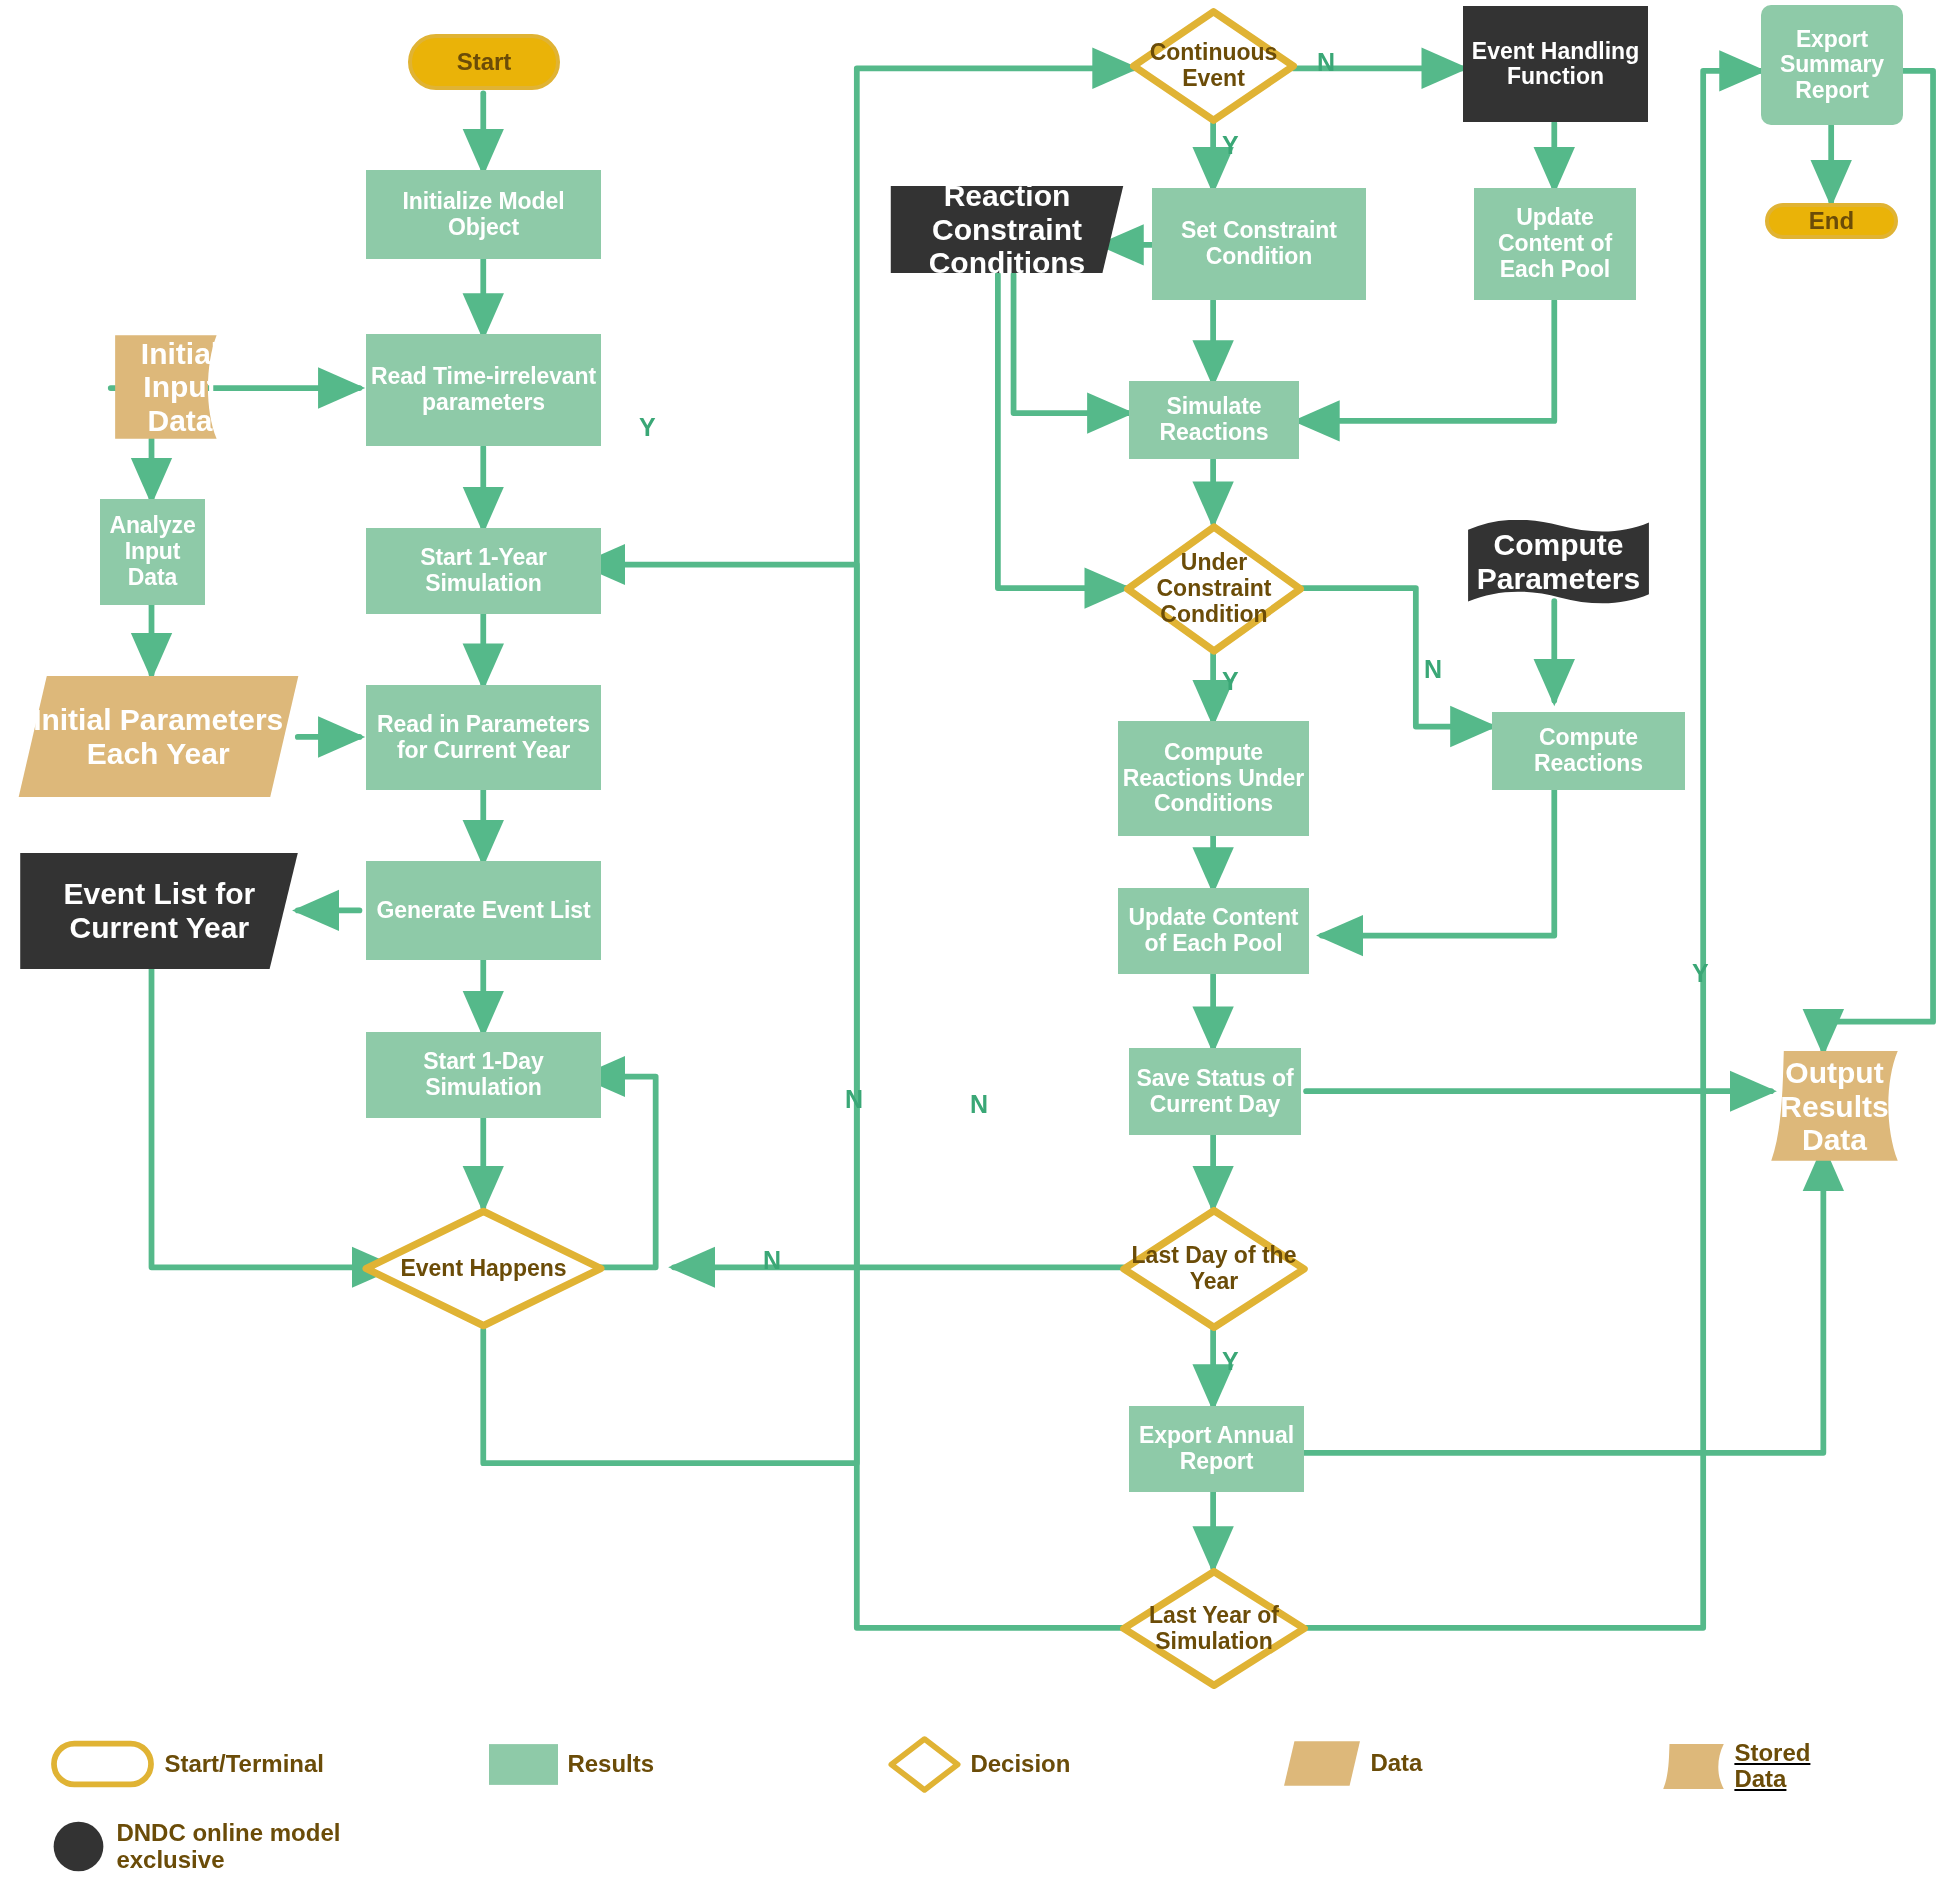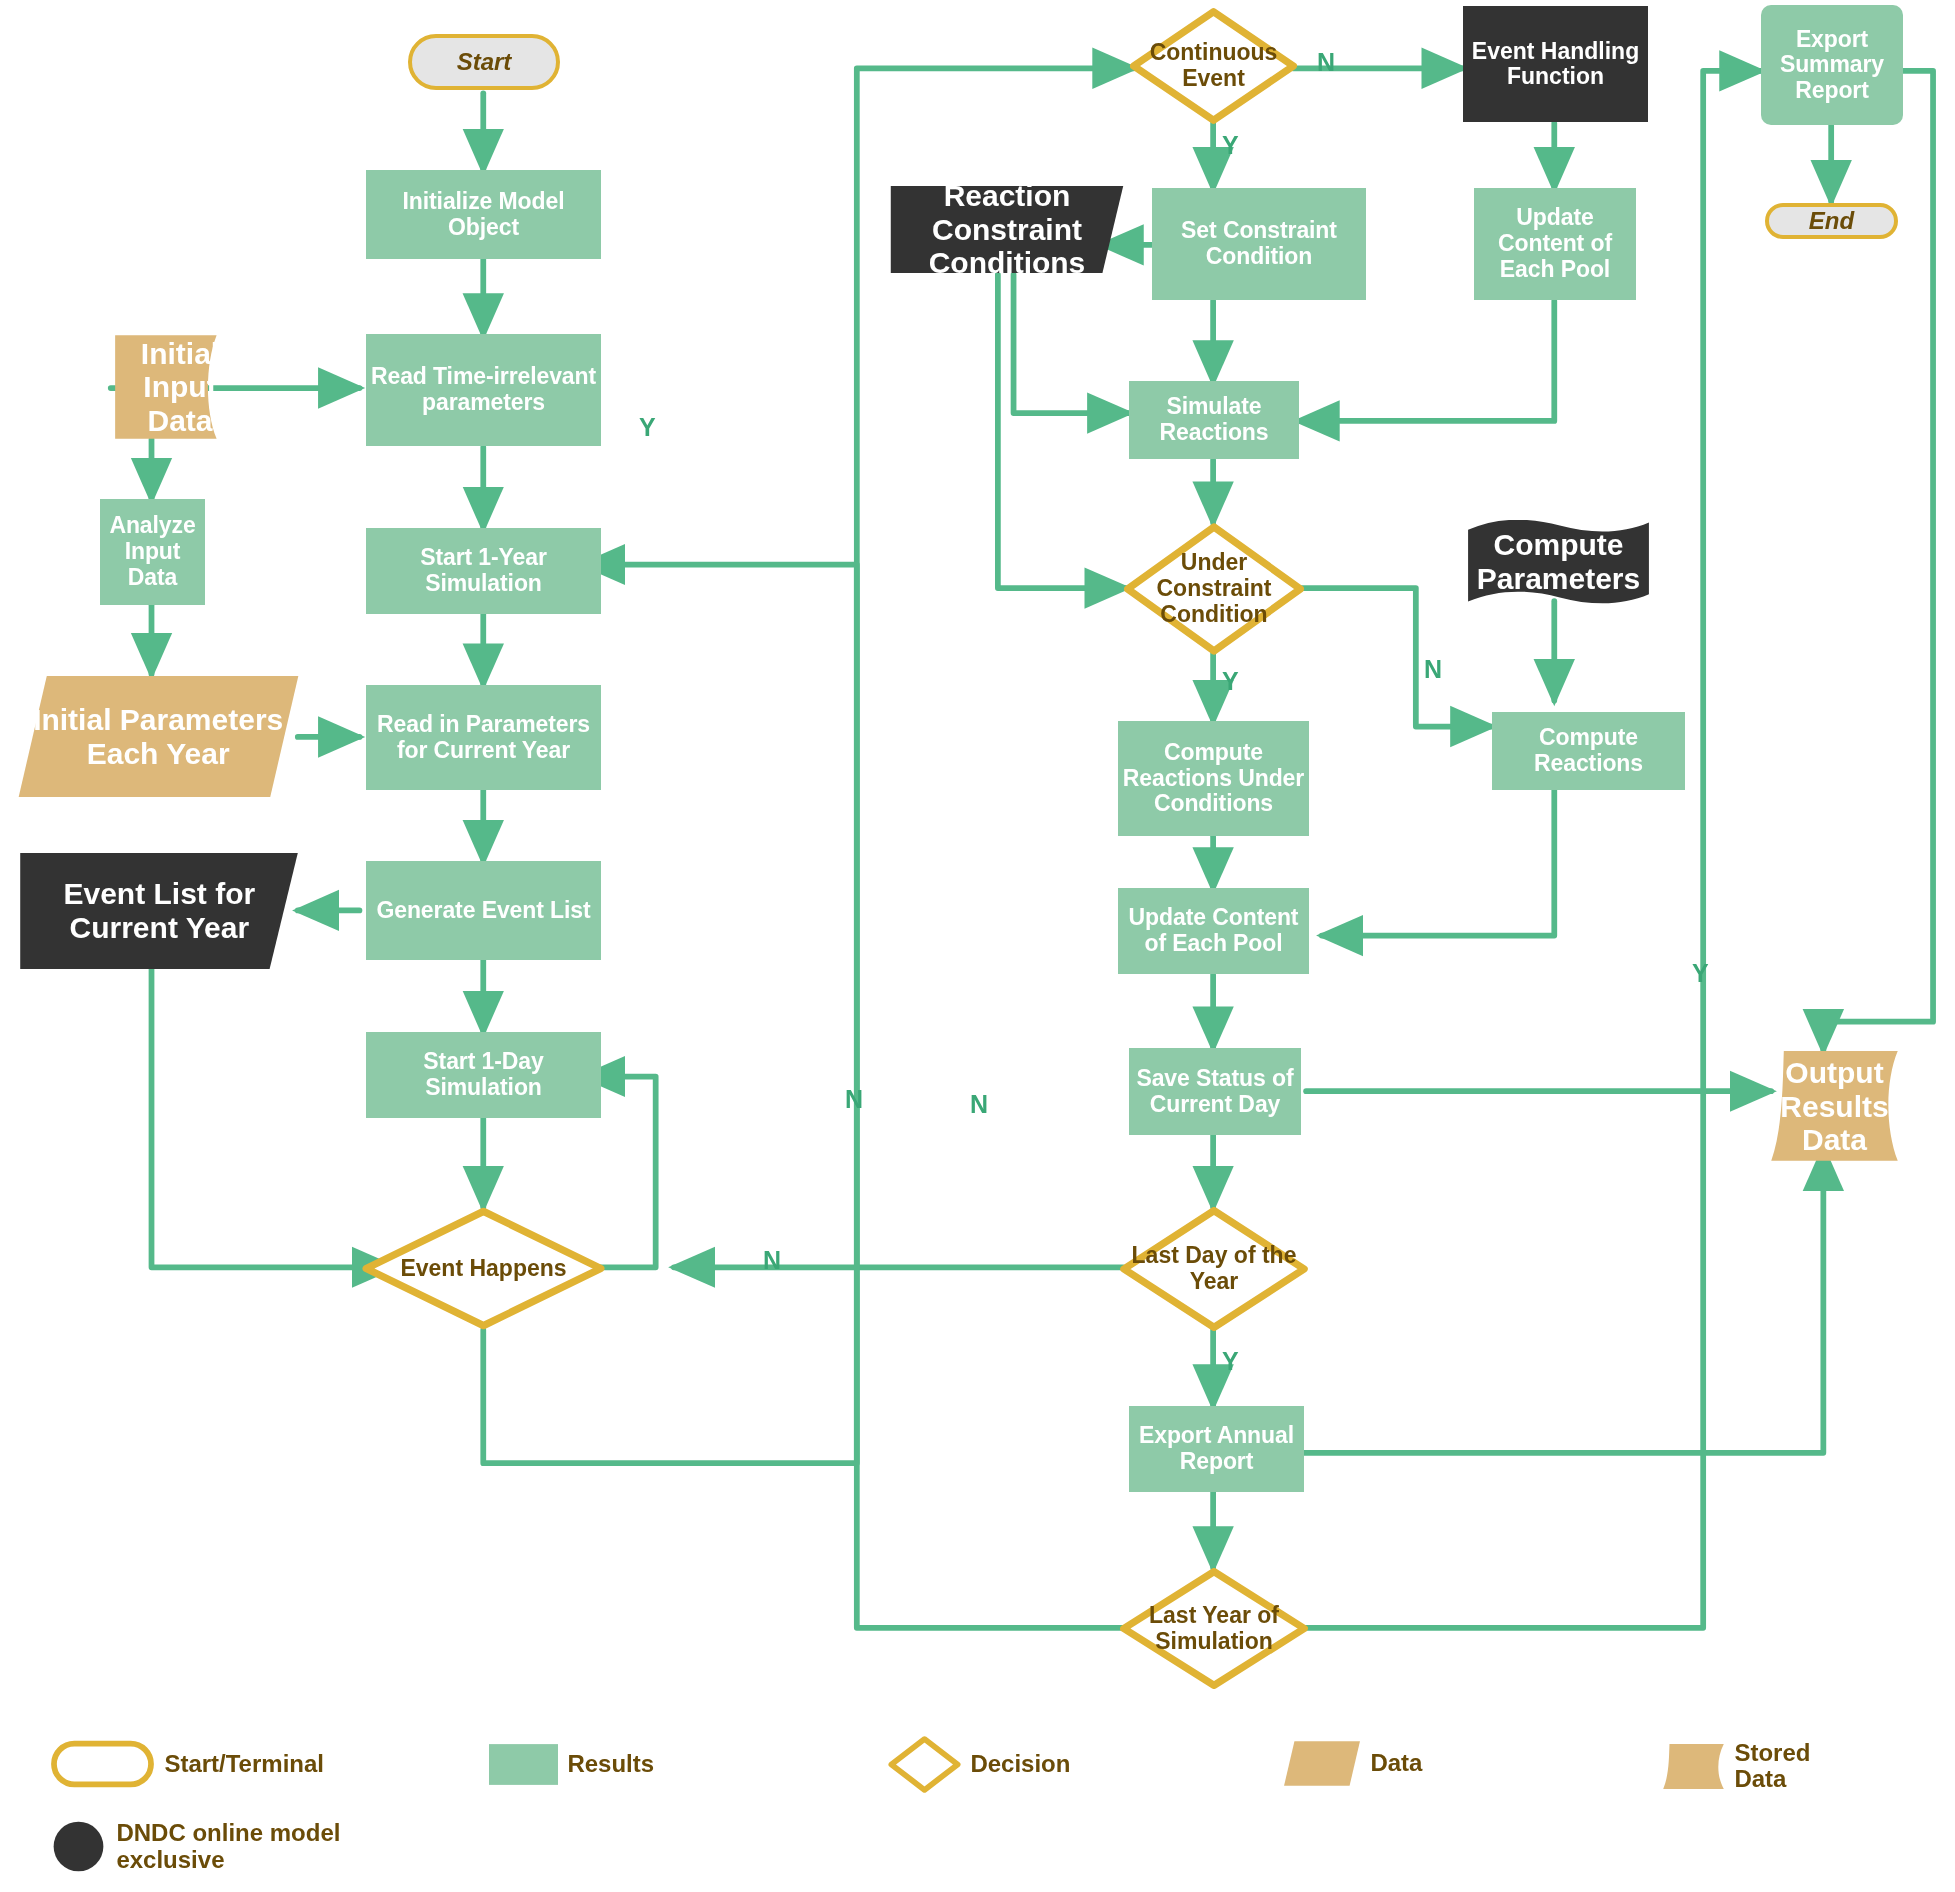--- a/index.html
+++ b/index.html
@@ -1,21 +1,21 @@
 <!DOCTYPE html>
 <html style="font-size:8.4px"><head>
 <meta charset="utf-8">
 <style>
   html,body{margin:0;padding:0;background:#ffffff;}
   body{font-family:"Liberation Sans",sans-serif;}
   #stage{position:relative;width:1955px;height:1893px;background:#fff;overflow:hidden;}
   svg#wires{position:absolute;left:0;top:0;width:1955px;height:1893px;}
   .node{position:absolute;box-sizing:border-box;display:flex;align-items:center;justify-content:center;text-align:center;font-weight:bold;line-height:1.12;}
   .proc{background:#8ecaa8;color:#ffffff;font-size:23px;letter-spacing:-0.1px;}
-  .term{background:#e5e5e5;border:4.7px solid #e0b334;border-radius:31px;color:#6b4c08;font-size:24px;font-style:italic;}
+  .term{background:#eab308;border:4.7px solid #e0b334;border-radius:31px;color:#6b4c08;font-size:24px;}
   .dark{background:#333333;color:#ffffff;font-size:23px;}
   .lbl{position:absolute;color:#3aa776;font-weight:bold;font-size:25px;line-height:1;}
   .dia-wrap{position:absolute;}
   .dia-txt{position:absolute;left:0;top:0;width:100%;height:100%;display:flex;align-items:center;justify-content:center;text-align:center;color:#6b4c08;font-weight:bold;font-size:23px;line-height:1.12;}
   .shp{position:absolute;left:0;top:0;}
   .para-txt,.doc-txt{position:absolute;left:0;top:0;width:100%;height:100%;display:flex;align-items:center;justify-content:center;text-align:center;font-weight:bold;font-size:30px;line-height:1.12;color:#ffffff;}
   .legend-row{position:absolute;display:flex;align-items:center;}
   .legend-label{color:#6b4c08;font-weight:bold;font-size:24px;line-height:1.1;margin-left:9.4px;white-space:pre-line;}
 </style>
 </head>
@@ -298,21 +298,21 @@
     <span class="legend-label">Decision</span>
   </div>
 
   <div class="legend-row" style="left:1283px;top:1740px;">
     <svg width="78" height="47" viewBox="0 0 150 90">
       <path d="M22,2 L148,2 L128,88 L2,88 Z" fill="#ddb87a"></path>
     </svg>
     <span class="legend-label">Data</span>
   </div>
 
-  <div class="legend-row" style="left:1662px;top:1740px;">
+  <div class="legend-row" style="left:1662px;top:1740px;text-decoration:underline;">
     <svg width="63" height="47" viewBox="0 0 120 90">
       <path d="M14,2 L118,2 C104,30 104,62 118,88 L2,88 C13,62 13,30 14,2 Z" fill="#ddb87a"></path>
     </svg>
     <span class="legend-label">Stored
 Data</span>
   </div>
 
   <div class="legend-row" style="left:50px;top:1818px;">
     <svg width="57" height="57" viewBox="0 0 110 110">
       <circle cx="55" cy="55" r="48" fill="#333333"></circle>

